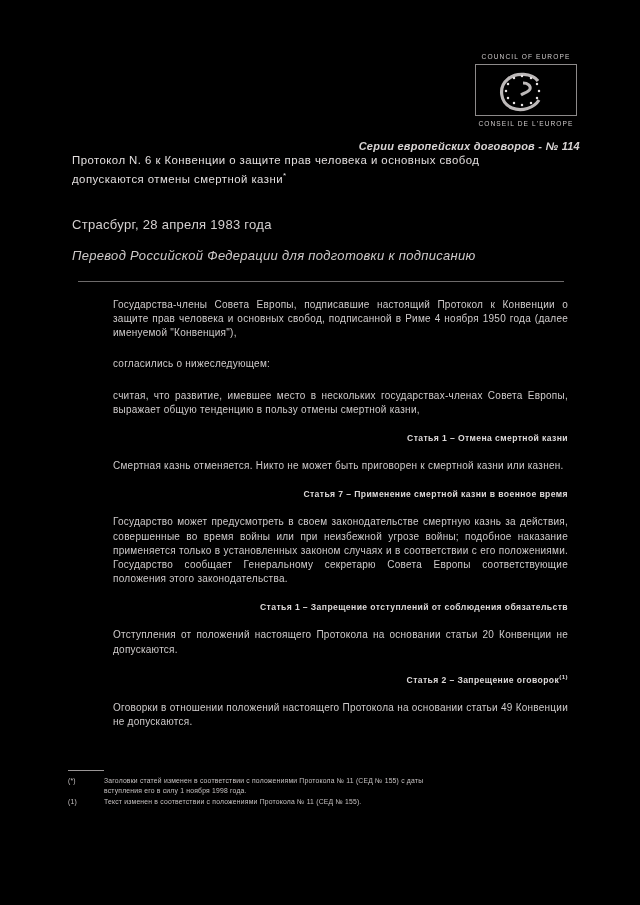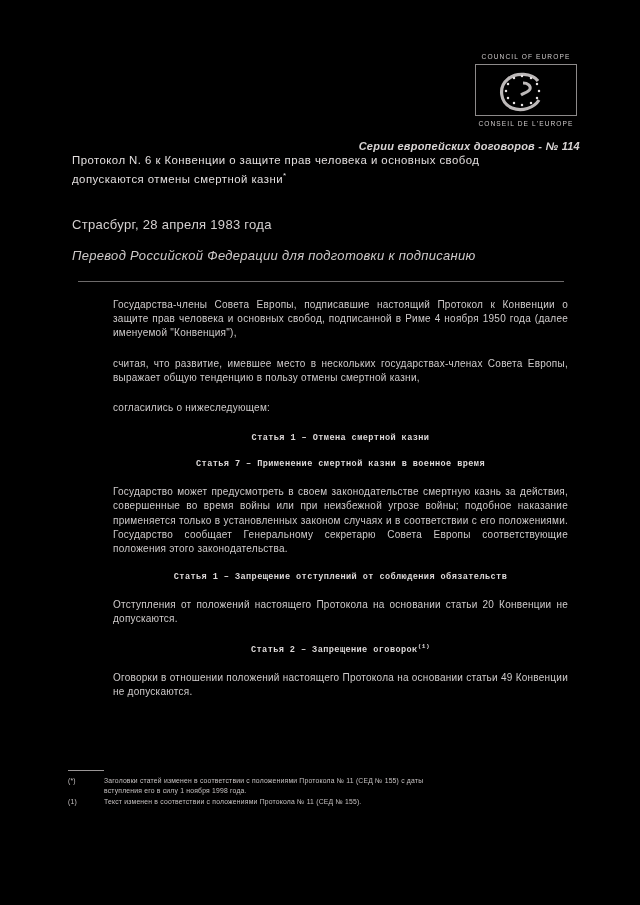--- a/index.html
+++ b/index.html
@@ -119,22 +119,21 @@
     text-align: justify;
     color: #cfcbcb;
     margin: 0 0 16px 0;
   }
   .heading {
     font-size: 8.6px;
     font-weight: bold;
     letter-spacing: .4px;
     color: #ddd9d9;
     margin: 0 0 16px 0;
-    text-align: center;
-    font-family: Liberation Mono, monospace;
+    text-align: right;
   }
   .heading .sup {
     font-size: 6.2px;
     vertical-align: super;
     font-weight: bold;
   }
   .lead {
     margin-bottom: 18px;
   }
 
@@ -214,24 +213,25 @@
   </div>
 
   <div class="doc-place">Страсбург, 28 апреля 1983 года</div>
 
   <div class="doc-note">Перевод Российской Федерации для подготовки к подписанию</div>
 
   <div class="rule-main"></div>
 
   <div class="body-col">
     <p class="para">Государства-члены Совета Европы, подписавшие настоящий Протокол к Конвенции о защите прав человека и основных свобод, подписанной в Риме 4 ноября 1950 года (далее именуемой "Конвенция"),</p>
+    <p class="para lead">согласились о нижеследующем:</p>
     <p class="para">считая, что развитие, имевшее место в нескольких государствах-членах Совета Европы, выражает общую тенденцию в пользу отмены смертной казни,</p>
-    <p class="para lead">согласились о нижеследующем:</p>
 
     <h2 class="heading">Статья 1 – Отмена смертной казни</h2>
+    <p class="para">Смертная казнь отменяется. Никто не может быть приговорен к смертной казни или казнен.</p>
 
     <h2 class="heading">Статья 7 – Применение смертной казни в военное время</h2>
     <p class="para">Государство может предусмотреть в своем законодательстве смертную казнь за действия, совершенные во время войны или при неизбежной угрозе войны; подобное наказание применяется только в установленных законом случаях и в соответствии с его положениями. Государство сообщает Генеральному секретарю Совета Европы соответствующие положения этого законодательства.</p>
 
     <h2 class="heading">Статья 1 – Запрещение отступлений от соблюдения обязательств</h2>
     <p class="para">Отступления от положений настоящего Протокола на основании статьи 20 Конвенции не допускаются.</p>
 
     <h2 class="heading">
       <span>Статья 2 – Запрещение оговорок</span><span class="sup">(1)</span>
     </h2>

